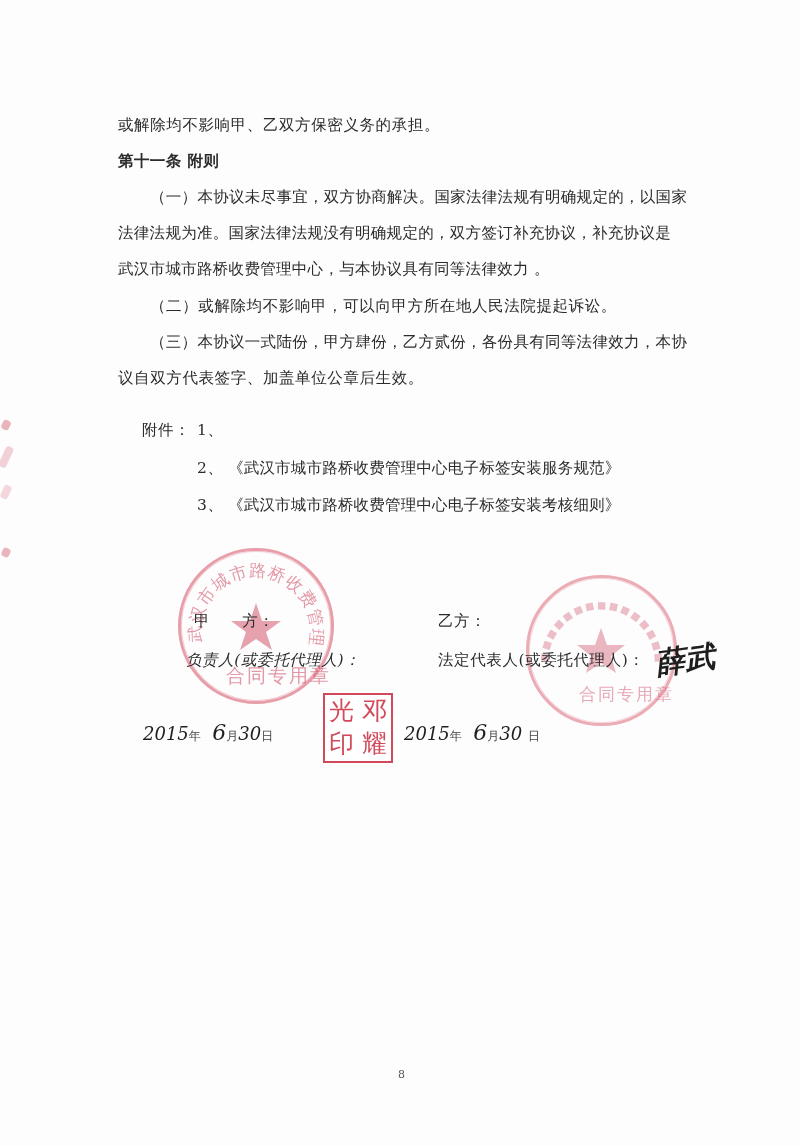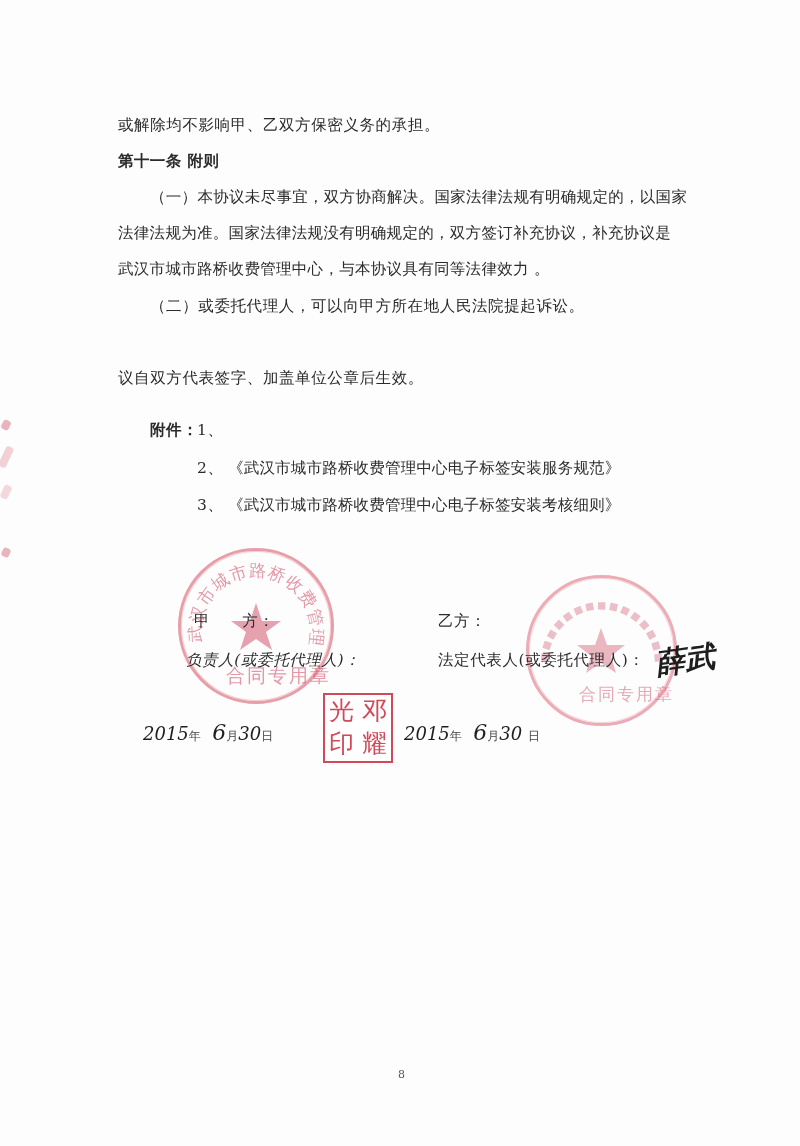--- a/index.html
+++ b/index.html
@@ -108,25 +108,26 @@
   <div class="edge-mark" style="top:548px;height:9px;"></div>
 
   <div class="line" style="left:118px;top:115px;">或解除均不影响甲、乙双方保密义务的承担。</div>
 
   <div class="line heading" style="left:118px;top:151px;">第十一条 附则</div>
 
   <div class="line" style="left:150px;top:187px;letter-spacing:0.3px;">（一）本协议未尽事宜，双方协商解决。国家法律法规有明确规定的，以国家</div>
   <div class="line" style="left:118px;top:223px;letter-spacing:0.3px;">法律法规为准。国家法律法规没有明确规定的，双方签订补充协议，补充协议是</div>
   <div class="line" style="left:118px;top:259px;letter-spacing:0.3px;">武汉市城市路桥收费管理中心，与本协议具有同等法律效力 。</div>
 
-  <div class="line" style="left:150px;top:296px;">（二）或委托代理人，可以向甲方所在地人民法院提起诉讼。</div>
+  <div class="line" style="left:150px;top:296px;">（二）或解除均不影响甲，可以向甲方所在地人民法院提起诉讼。</div>
 
+  <div class="line" style="left:150px;top:332px;letter-spacing:0.3px;">（三）本协议一式陆份，甲方肆份，乙方贰份，各份具有同等法律效力，本协</div>
   <div class="line" style="left:118px;top:368px;">议自双方代表签字、加盖单位公章后生效。</div>
 
-  <div class="line" style="left:150px;top:420px;font-weight:bold;">附件：</div>
+  <div class="line" style="left:142px;top:420px;">附件：</div>
   <div class="line" style="left:197px;top:420px;">1、</div>
 
   <div class="line" style="left:197px;top:458px;">2、</div>
   <div class="line" style="left:228px;top:458px;letter-spacing:0.2px;">《武汉市城市路桥收费管理中心电子标签安装服务规范》</div>
 
   <div class="line" style="left:197px;top:495px;">3、</div>
   <div class="line" style="left:228px;top:495px;letter-spacing:0.2px;">《武汉市城市路桥收费管理中心电子标签安装考核细则》</div>
 
   <div class="stamp-round" style="left:178px;top:548px;width:150px;height:150px;">
     <svg viewBox="0 0 150 150">

